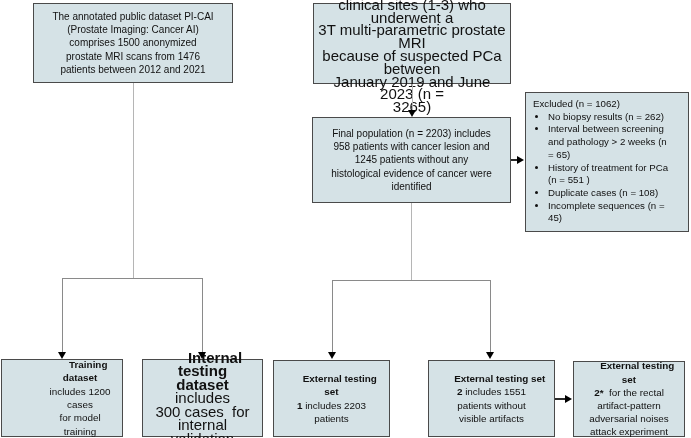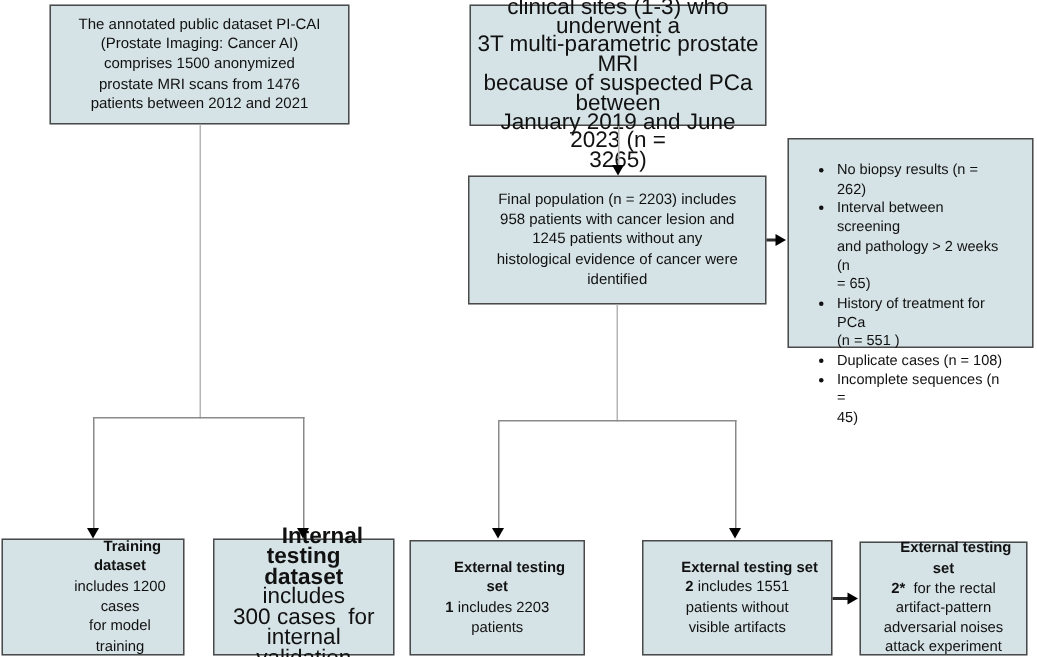--- a/index.html
+++ b/index.html
@@ -27,21 +27,21 @@
     font-size: 10px;
     line-height: 13.1px;
     width: 100%;
     padding: 0 4px;
     box-sizing: border-box;
   }
   .box .txt b { font-weight: bold; }
   
   .box.listbox { display: block; padding: 5px 6px 0 7px; }
   .listbox .list-title { font-size: 9.7px; line-height: 12.7px; text-align: left; }
-  .listbox ul { margin: 10px; padding: 0 0 0 15px; }
+  .listbox ul { margin: 0; padding: 0 0 0 15px; }
   .listbox li {
     font-size: 9.7px;
     line-height: 12.7px;
     text-align: left;
     white-space: pre-wrap;
   }
   
   .vline { position: absolute; width: 1px; }
   .hline { position: absolute; height: 1px; }
   .line-light { background: #b5b5b5; }
@@ -86,20 +86,21 @@
 
   <div class="box" style="left:312px; top:117px; width:199px; height:86px;justify-content:flex-end;">
     <div class="txt">Final population (n = 2203) includes
 958 patients with cancer lesion and
 1245 patients without any
 histological evidence of cancer were
 identified</div>
   </div>
 
   <div class="box listbox" style="left:525px; top:92px; width:164px; height:140px;">
+    <div class="list-title">Excluded (n = 1062)</div>
     <ul>
       <li>No biopsy results (n = 262)</li>
       <li>Interval between screening
 and pathology &gt; 2 weeks (n
 = 65)</li>
       <li>History of treatment for PCa
 (n = 551 )</li>
       <li>Duplicate cases (n = 108)</li>
       <li>Incomplete sequences (n =
 45)</li>

